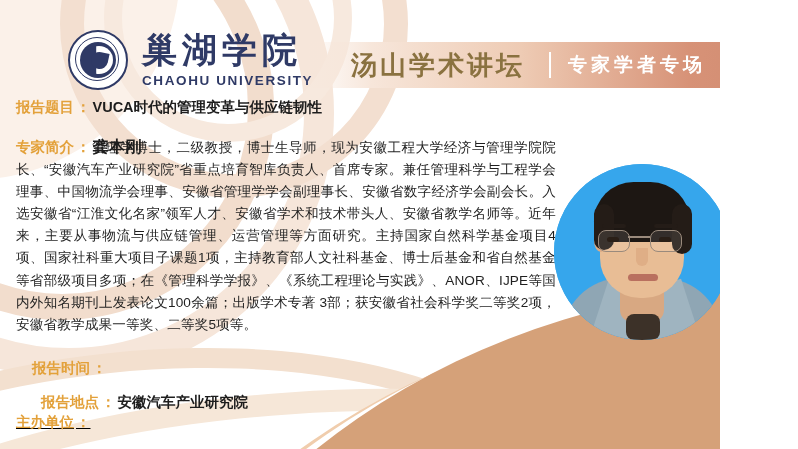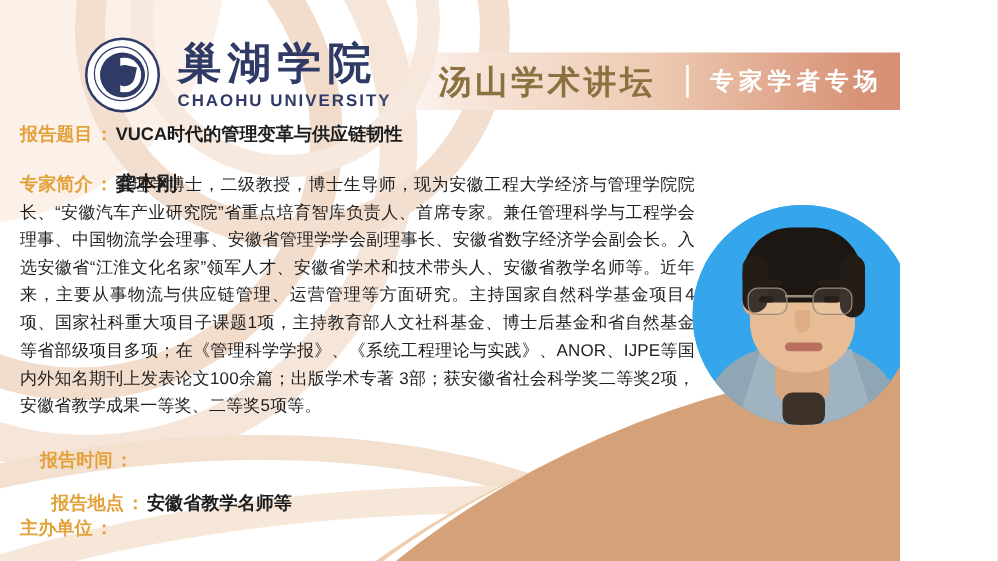--- a/index.html
+++ b/index.html
@@ -258,21 +258,21 @@
   }
   .value-bold {
     color: #1d1d1d;
     font-size: 14.5px;
     font-weight: 700;
   }
 
   .title-row { left: 16px; top: 98px; }
   .time-row  { left: 32px; top: 359px; }
   .place-row { left: 9px; top: 393px; margin-left: 32px; }
-  .org-row   { left: 16px; top: 413px; }
+  .org-row   { left: 16px; top: 413px; text-decoration: underline; }
 
   .bio-block {
     position: absolute;
     left: 16px; top: 137px;
     width: 540px;
   }
   .bio-head {
     position: absolute;
     left: 0; top: 0;
     display: flex;
@@ -487,21 +487,21 @@
     </div>
 
     <div class="row time-row">
       <span class="label">报告时间</span>
       <span class="colon">：</span>
     </div>
 
     <div class="row place-row">
       <span class="label">报告地点</span>
       <span class="colon">：</span>
-      <span class="value-bold">安徽省教学名师等</span>
+      <span class="value-bold">安徽汽车产业研究院</span>
     </div>
 
     <div class="row org-row">
       <span class="label">主办单位</span>
       <span class="colon">：</span>
     </div>
   </div>
 
   <div class="portrait">
     <div class="sky"></div>

